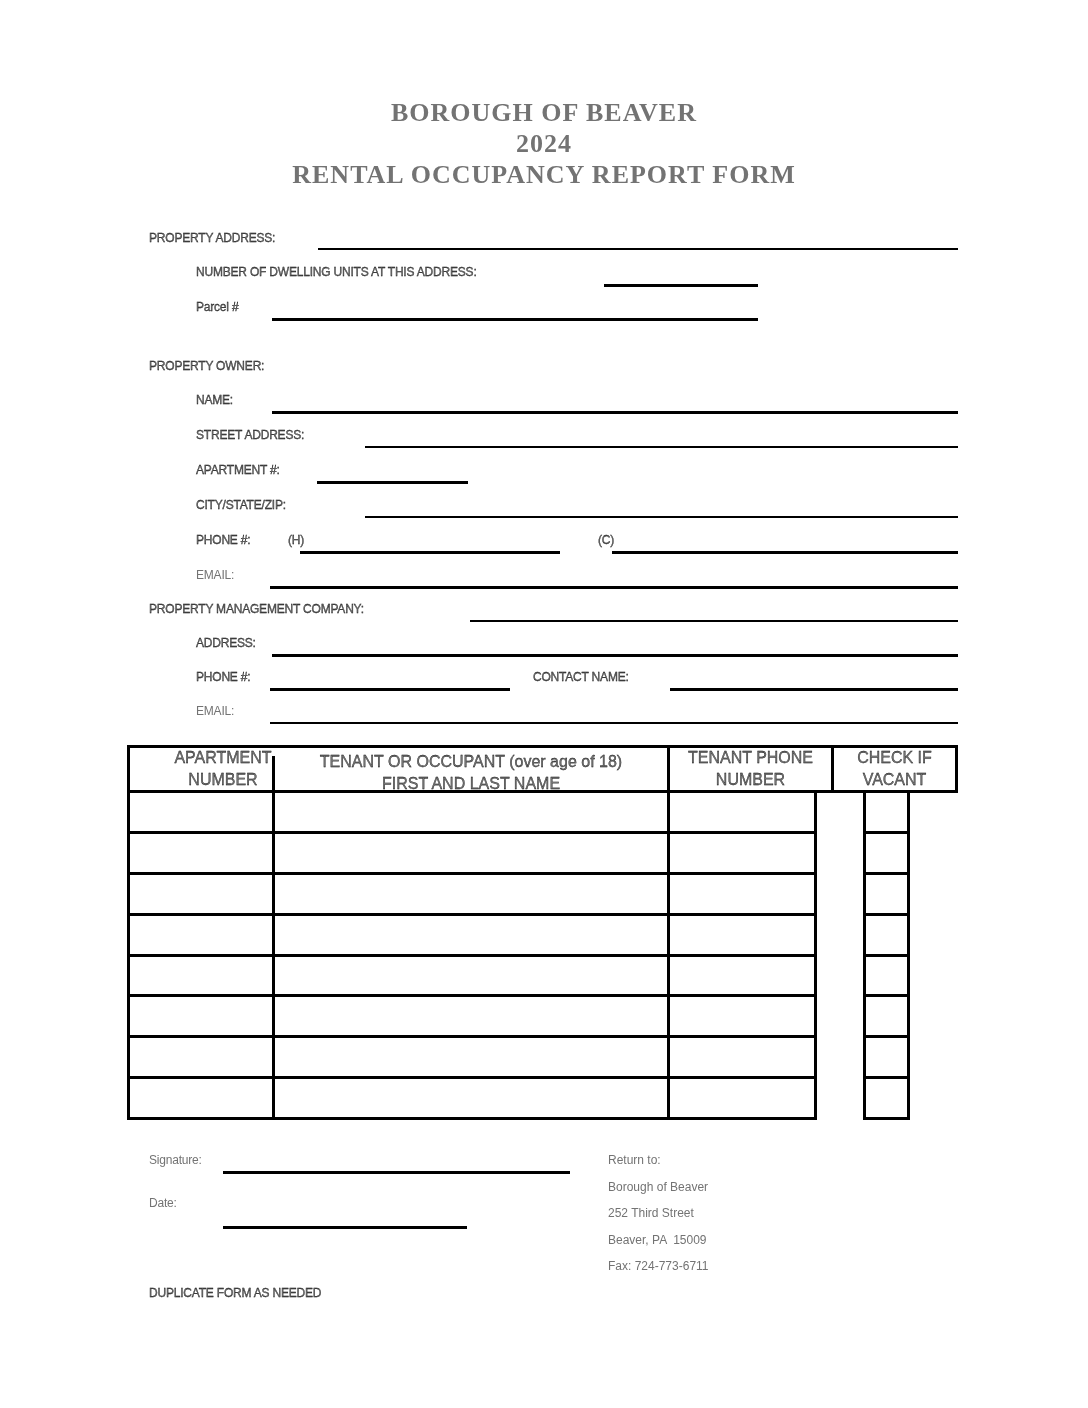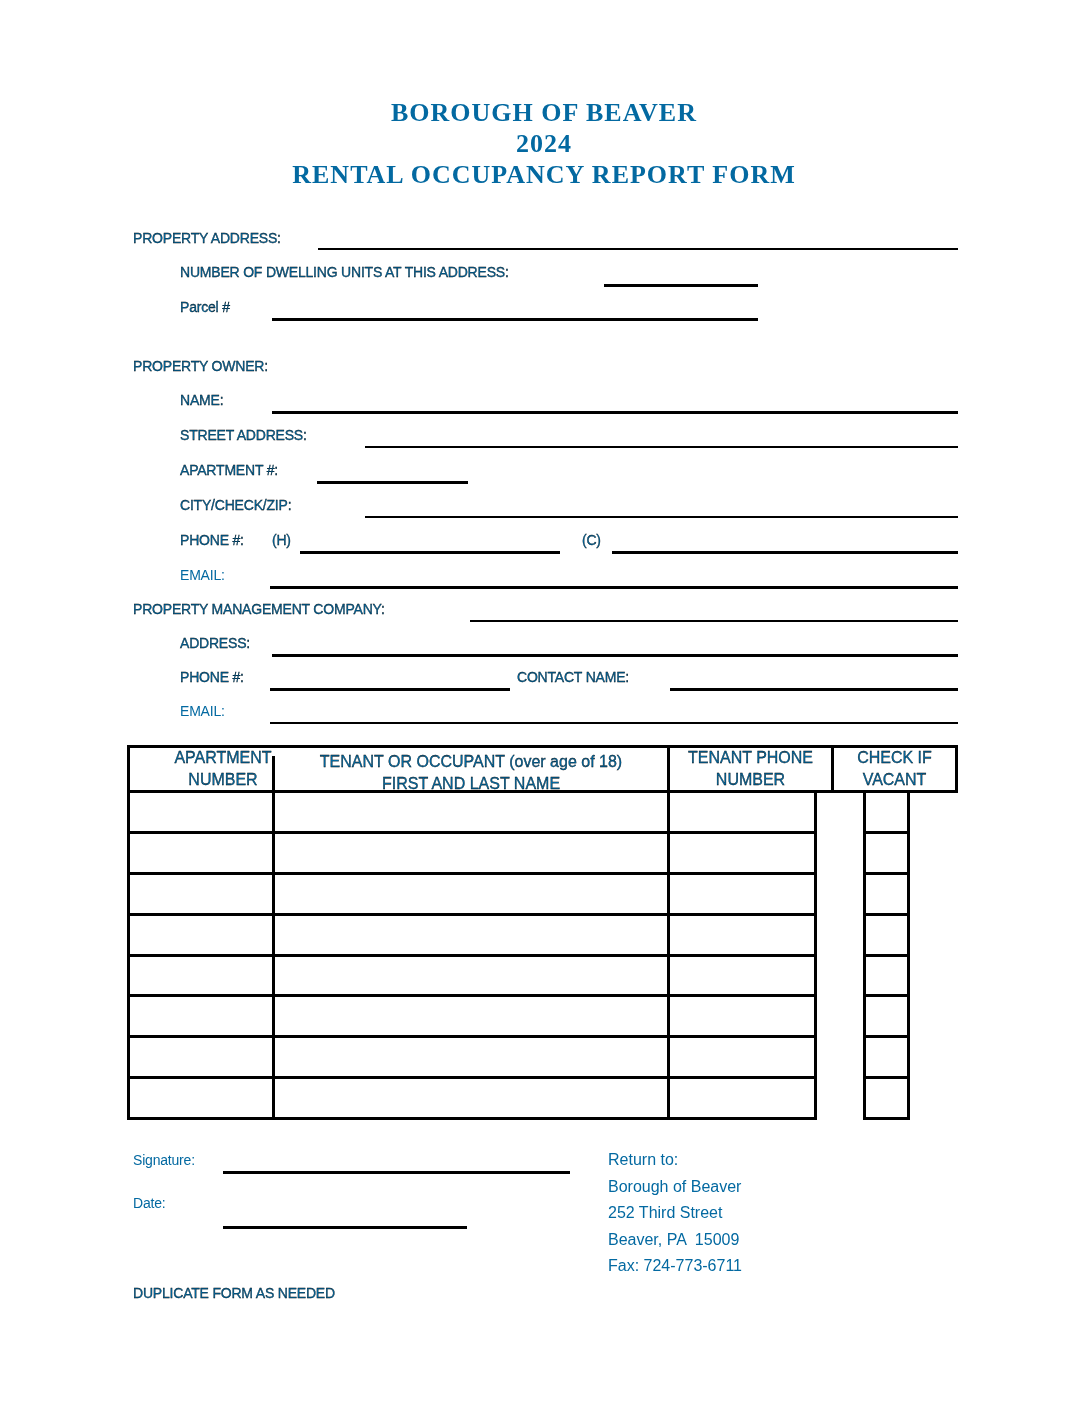--- a/index.html
+++ b/index.html
@@ -1,19 +1,19 @@
 <!DOCTYPE html>
 <html><head>
 <meta charset="utf-8">
 <style>
   html,body{margin:0;padding:0;background:#ffffff;}
-  .page{position:relative;width:1088px;height:1408px;background:#fff;color:#0369a1;
+  .page{position:relative;width:1088px;height:1408px;background:#fff;color:#737373;
         font-family:"Liberation Sans",sans-serif;overflow:hidden;}
   .abs{position:absolute;}
-  .lbl{position:absolute;font-size:14px;line-height:21px;white-space:nowrap;letter-spacing:-0.2px;}
+  .lbl{position:absolute;font-size:12px;line-height:21px;white-space:nowrap;letter-spacing:-0.2px;margin-left:16px;}
   .semib{-webkit-text-stroke:0.3px #000;}
   .b{font-weight:normal;text-align:right;}
   .titleline{position:absolute;left:0;width:1088px;text-align:center;
              font-family:"Liberation Serif","DejaVu Serif",serif;font-weight:bold;
              font-size:26px;line-height:28px;letter-spacing:1px;}
   .fline{position:absolute;background:#000;}
   
   .thead{position:absolute;left:127px;top:745px;width:831px;height:48px;
          border:3px solid #000;box-sizing:border-box;display:flex;}
   .thcell{display:flex;flex-direction:column;justify-content:center;align-items:center;
@@ -28,21 +28,21 @@
          display:flex;flex-direction:column;}
   .trow{flex:1;display:flex;border-bottom:3px solid #000;box-sizing:border-box;}
   .tcell{box-sizing:border-box;height:100%;}
   .c-apartment{width:142px;}
   .c-tenant{width:395px;border-left:3px solid #000;}
   .c-phone{flex:1;border-left:3px solid #000;}
   .cbstrip{position:absolute;left:863px;top:793px;width:47px;height:327px;
            border-left:3px solid #000;border-right:3px solid #000;box-sizing:border-box;
            display:flex;flex-direction:column;}
   .cbcell{flex:1;border-bottom:3px solid #000;box-sizing:border-box;}
-  .retline{font-size:16px;line-height:26.5px;white-space:pre;}
+  .retline{font-size:12px;line-height:26.5px;white-space:pre;}
 </style>
 </head>
 <body>
 
 <div class="page">
 
   <div class="titleline" style="top:99px">BOROUGH OF BEAVER</div>
   <div class="titleline" style="top:130px">2024</div>
   <div class="titleline" style="top:161px">RENTAL OCCUPANCY REPORT FORM</div>
 
@@ -59,21 +59,21 @@
 
   <div class="lbl semib" style="left:180px;top:390px">NAME:</div>
   <div class="fline" style="left:272px;top:411px;width:686px;height:3px"></div>
 
   <div class="lbl semib" style="left:180px;top:425px">STREET ADDRESS:</div>
   <div class="fline" style="left:365px;top:446px;width:593px;height:2px"></div>
 
   <div class="lbl semib" style="left:180px;top:460px">APARTMENT #:</div>
   <div class="fline" style="left:317px;top:481px;width:151px;height:3px"></div>
 
-  <div class="lbl semib" style="left:180px;top:495px">CITY/CHECK/ZIP:</div>
+  <div class="lbl semib" style="left:180px;top:495px">CITY/STATE/ZIP:</div>
   <div class="fline" style="left:365px;top:516px;width:593px;height:2px"></div>
 
   <div class="lbl semib" style="left:180px;top:530px">PHONE #:</div>
   <div class="lbl semib" style="left:272px;top:530px">(H)</div>
   <div class="fline" style="left:300px;top:551px;width:260px;height:3px"></div>
   <div class="lbl semib" style="left:582px;top:530px">(C)</div>
   <div class="fline" style="left:612px;top:551px;width:346px;height:3px"></div>
 
   <div class="lbl b" style="left:180px;top:565px">EMAIL:</div>
   <div class="fline" style="left:270px;top:586px;width:688px;height:3px"></div>

